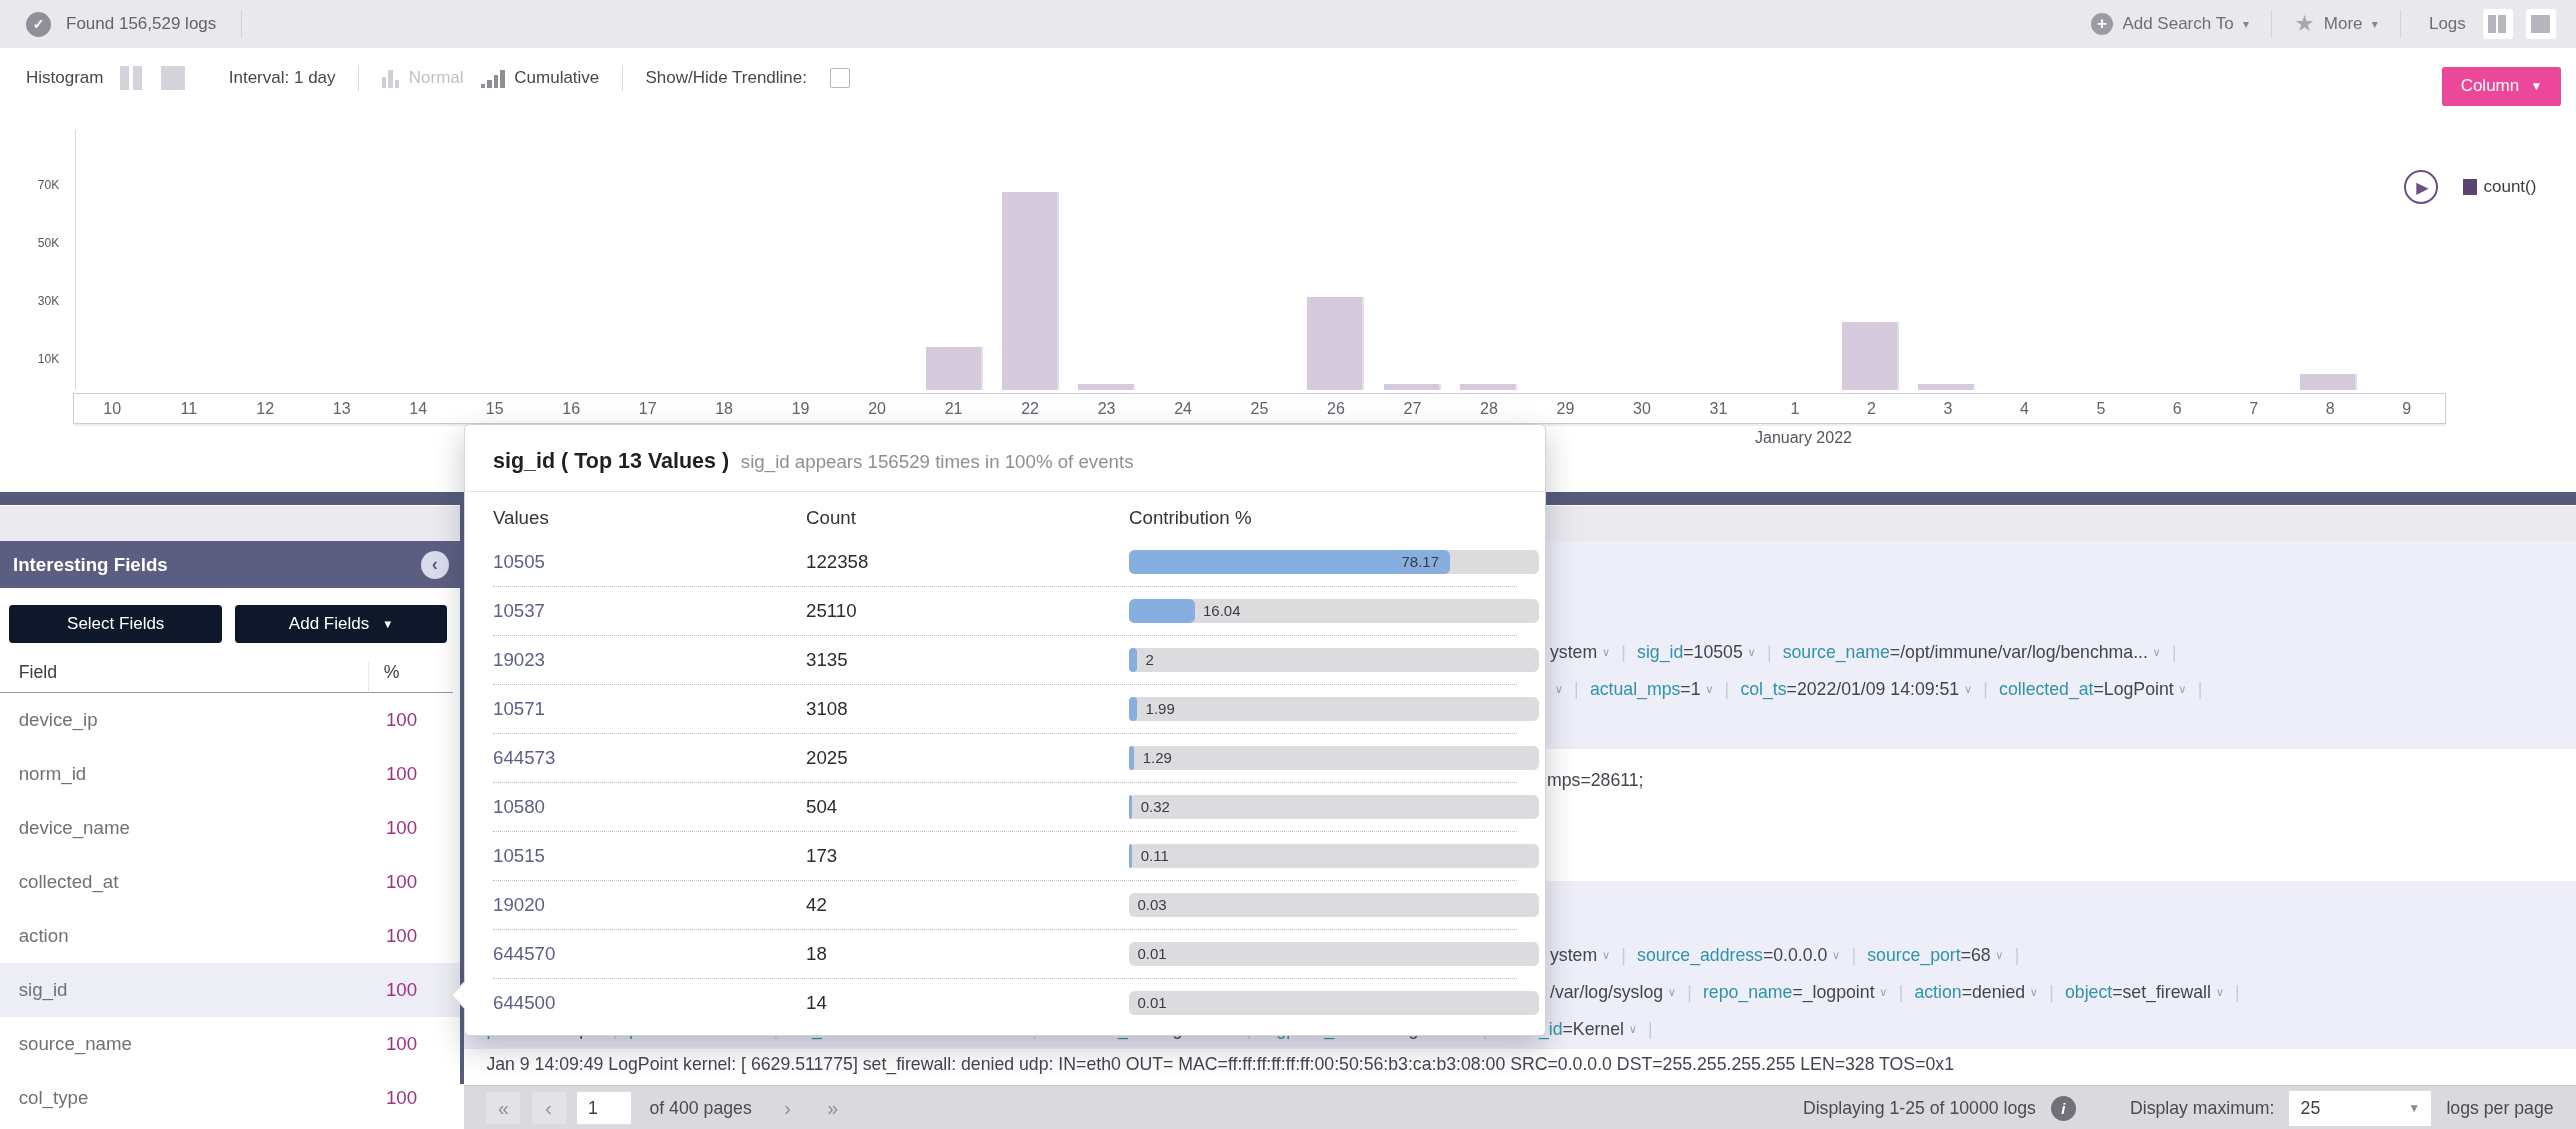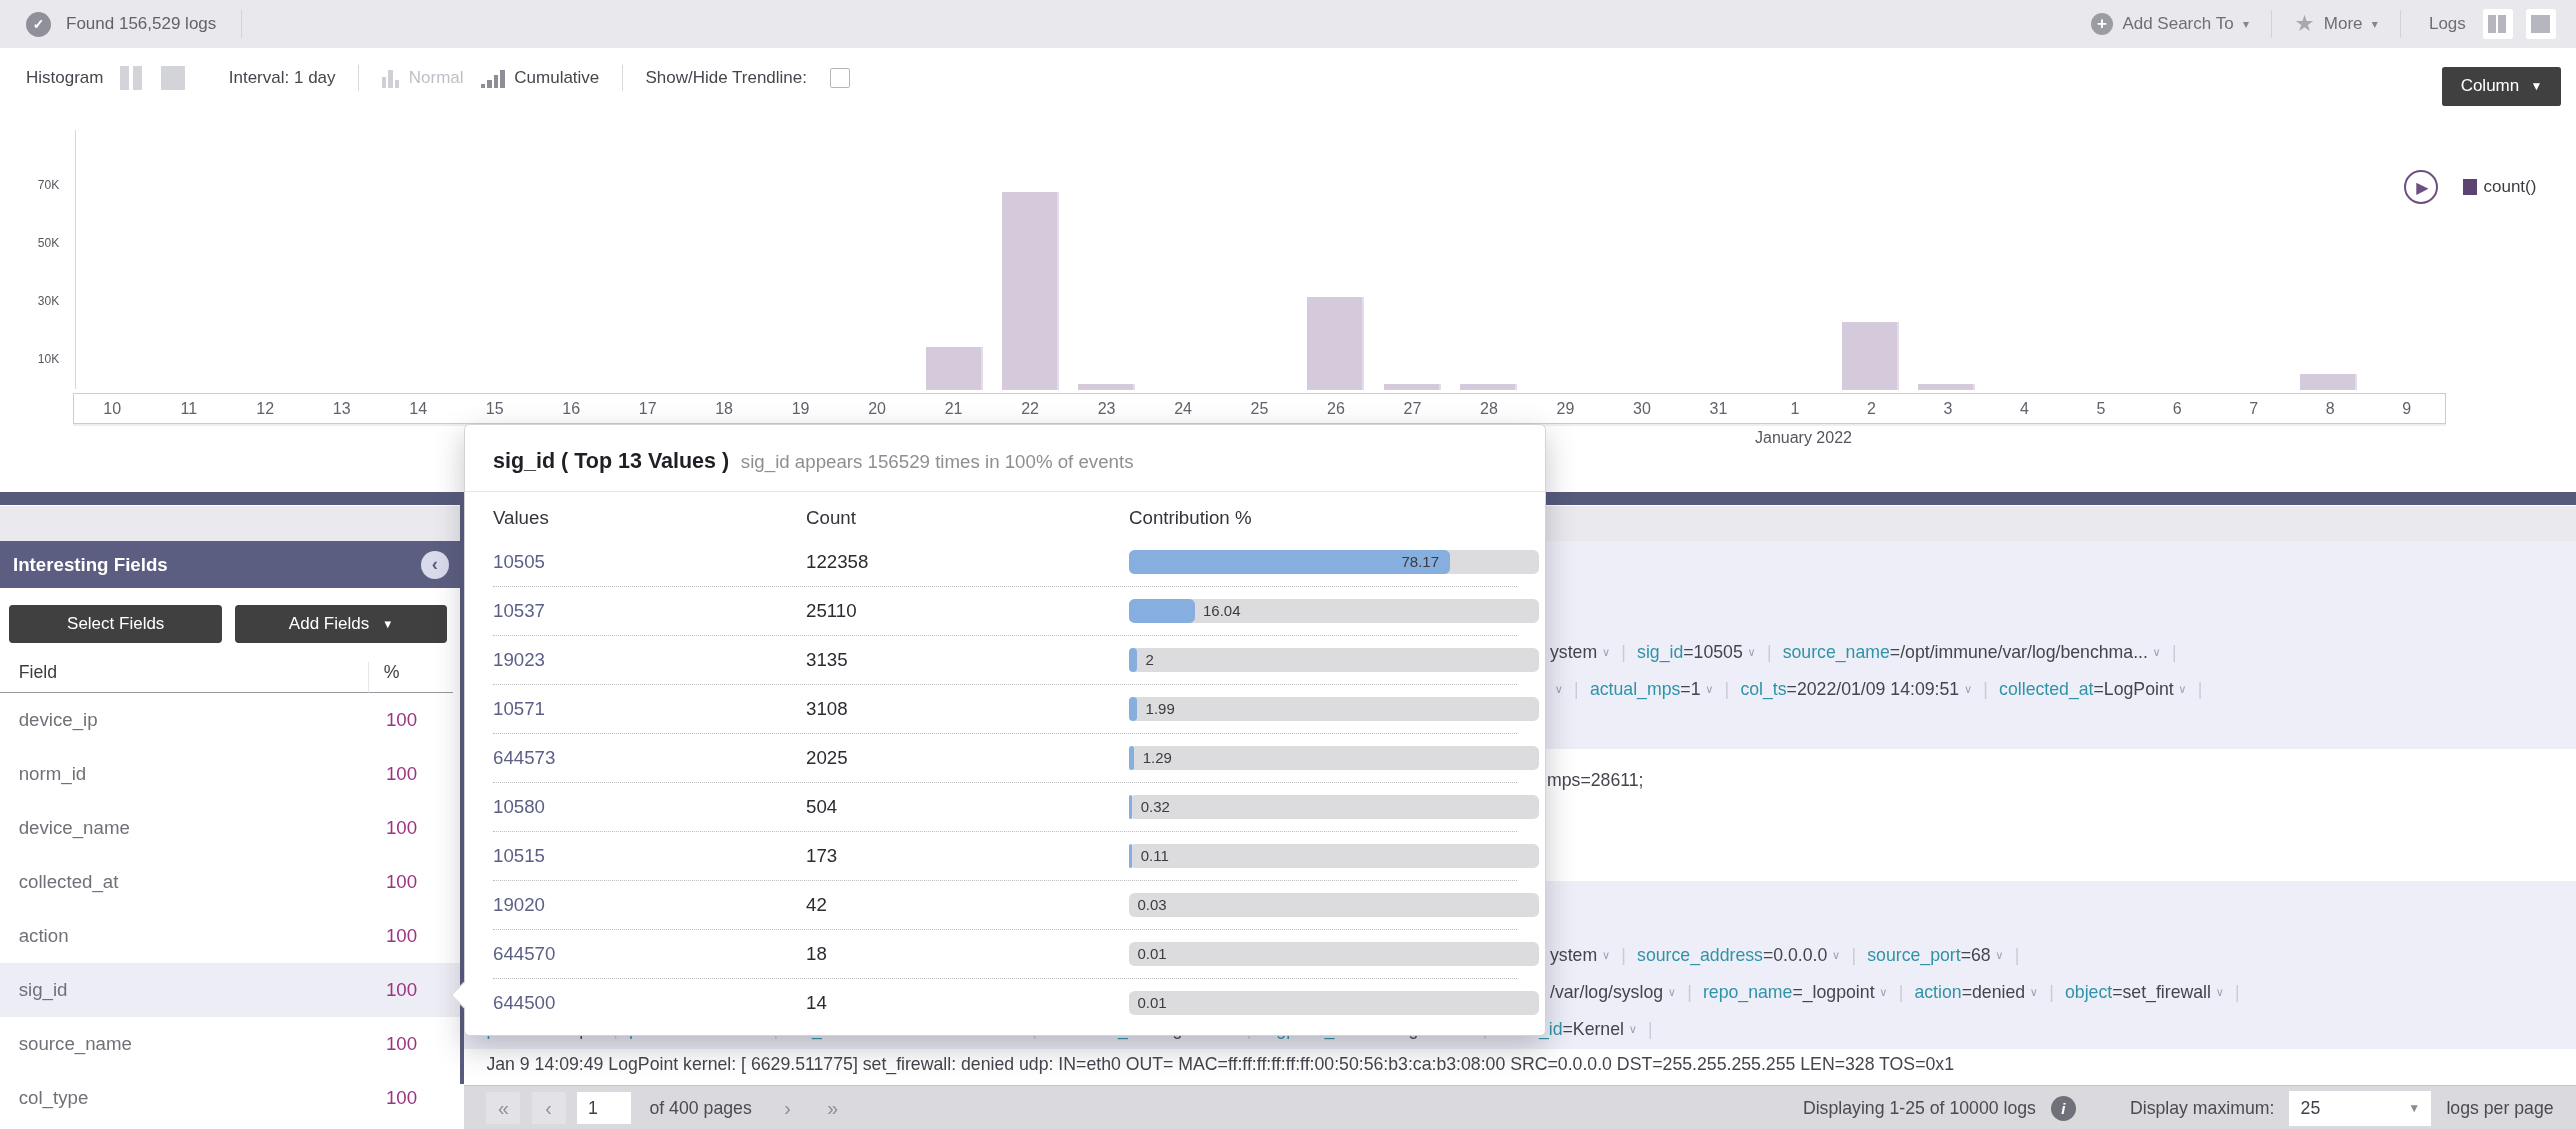--- a/index.html
+++ b/index.html
@@ -35,21 +35,21 @@
   .ic-sq{width:24px;height:24px;background:#d3d3da;}
   .tsep{width:0.9px;height:26px;background:#d8d8de;margin:0 5.6px;}
   .norm{color:#bfbfc7;display:flex;align-items:center;gap:9.3px;}
   .cumu{color:#46464e;display:flex;align-items:center;gap:9.3px;}
   .mini-chart{display:flex;align-items:flex-end;gap:1.9px;height:20.5px;}
   .mini-chart i{display:block;width:4.7px;background:#cfcfd6;}
   .mini-chart.dark i{background:#8e8e96;}
   .trend-cb{width:20.5px;height:20.5px;border:0.9px solid #b5b5bc;border-radius:1.9px;background:#fff;
             appearance:none;-webkit-appearance:none;margin:0 0 0 5.6px;cursor:pointer;}
   .column-btn{position:absolute;right:15px;top:18.7px;height:39px;padding:0 18.7px;border-radius:2.8px;
-              background:#404040;color:#fff;display:flex;align-items:center;gap:11.2px;font-size:17px;cursor:pointer;}
+              background:#ec4899;color:#fff;display:flex;align-items:center;gap:11.2px;font-size:17px;cursor:pointer;}
   .column-btn .chev{color:#fff;}
 
   
   .chart-area{position:absolute;top:108px;left:0;right:0;height:384px;background:#fff;}
   .ylab{position:absolute;left:11.2px;width:48px;text-align:right;color:#55555e;font-size:12px;}
   .yaxis{position:absolute;left:75px;top:22.4px;width:0.9px;height:259px;background:#d6d6dc;}
   .bars-row{position:absolute;left:76px;width:2367px;top:0;height:282px;display:flex;align-items:flex-end;}
   .bar-cell{flex:1;display:flex;justify-content:center;align-items:flex-end;height:100%;}
   .vbar{width:72%;background:#d5cadb;border-right:2.8px solid #e4dce8;}
   .xstrip{position:absolute;left:73px;top:285px;width:2371px;height:29px;background:#fff;
@@ -69,21 +69,21 @@
   .panel-div{position:absolute;left:460px;top:494px;width:3.7px;height:590px;background:#595c7e;z-index:2;}
 
   
   .sidebar{position:absolute;top:541px;left:0;width:460px;bottom:0;background:#fff;z-index:1;}
   .sb-header{height:47px;background:#5b5e80;color:#fff;display:flex;align-items:center;
              padding:0 11.2px 0 13px;font-size:18.7px;font-weight:bold;}
   .sb-collapse{margin-left:auto;width:28px;height:28px;border-radius:50%;background:#d9daea;
                color:#5b5e80;display:flex;align-items:center;justify-content:center;
                font-size:18.7px;font-weight:bold;cursor:pointer;padding-bottom:1.9px;box-sizing:border-box;}
   .sb-buttons{display:flex;gap:13px;padding:17px 13px 11.2px 9.3px;}
-  .sb-btn{background:#404040;color:#fff;border:none;border-radius:3.7px;height:38px;font-size:17px;
+  .sb-btn{background:#0f172a;color:#fff;border:none;border-radius:3.7px;height:38px;font-size:17px;
           font-family:inherit;display:flex;align-items:center;justify-content:center;gap:13px;cursor:pointer;}
   .sb-btn.sel{width:213px;}
   .sb-btn.add{width:212px;}
   .sb-btn .chev{color:#fff;font-size:11.2px;}
   .sb-cols{display:flex;align-items:flex-end;padding:9.3px 7.5px 0 0;height:39px;box-sizing:border-box;}
   .f-col{width:349px;padding:0 0 9.3px 18.7px;color:#3a3a42;font-size:17.7px;border-bottom:0.9px solid #97979f;}
   .p-col{flex:1;padding:0 0 9.3px 15px;color:#3a3a42;font-size:17.7px;border-bottom:0.9px solid #97979f;
          border-left:0.9px solid #e6e6ec;}
   .sb-row{height:54px;display:flex;align-items:center;cursor:pointer;}
   .sb-row.selected{background:#ededf5;}

